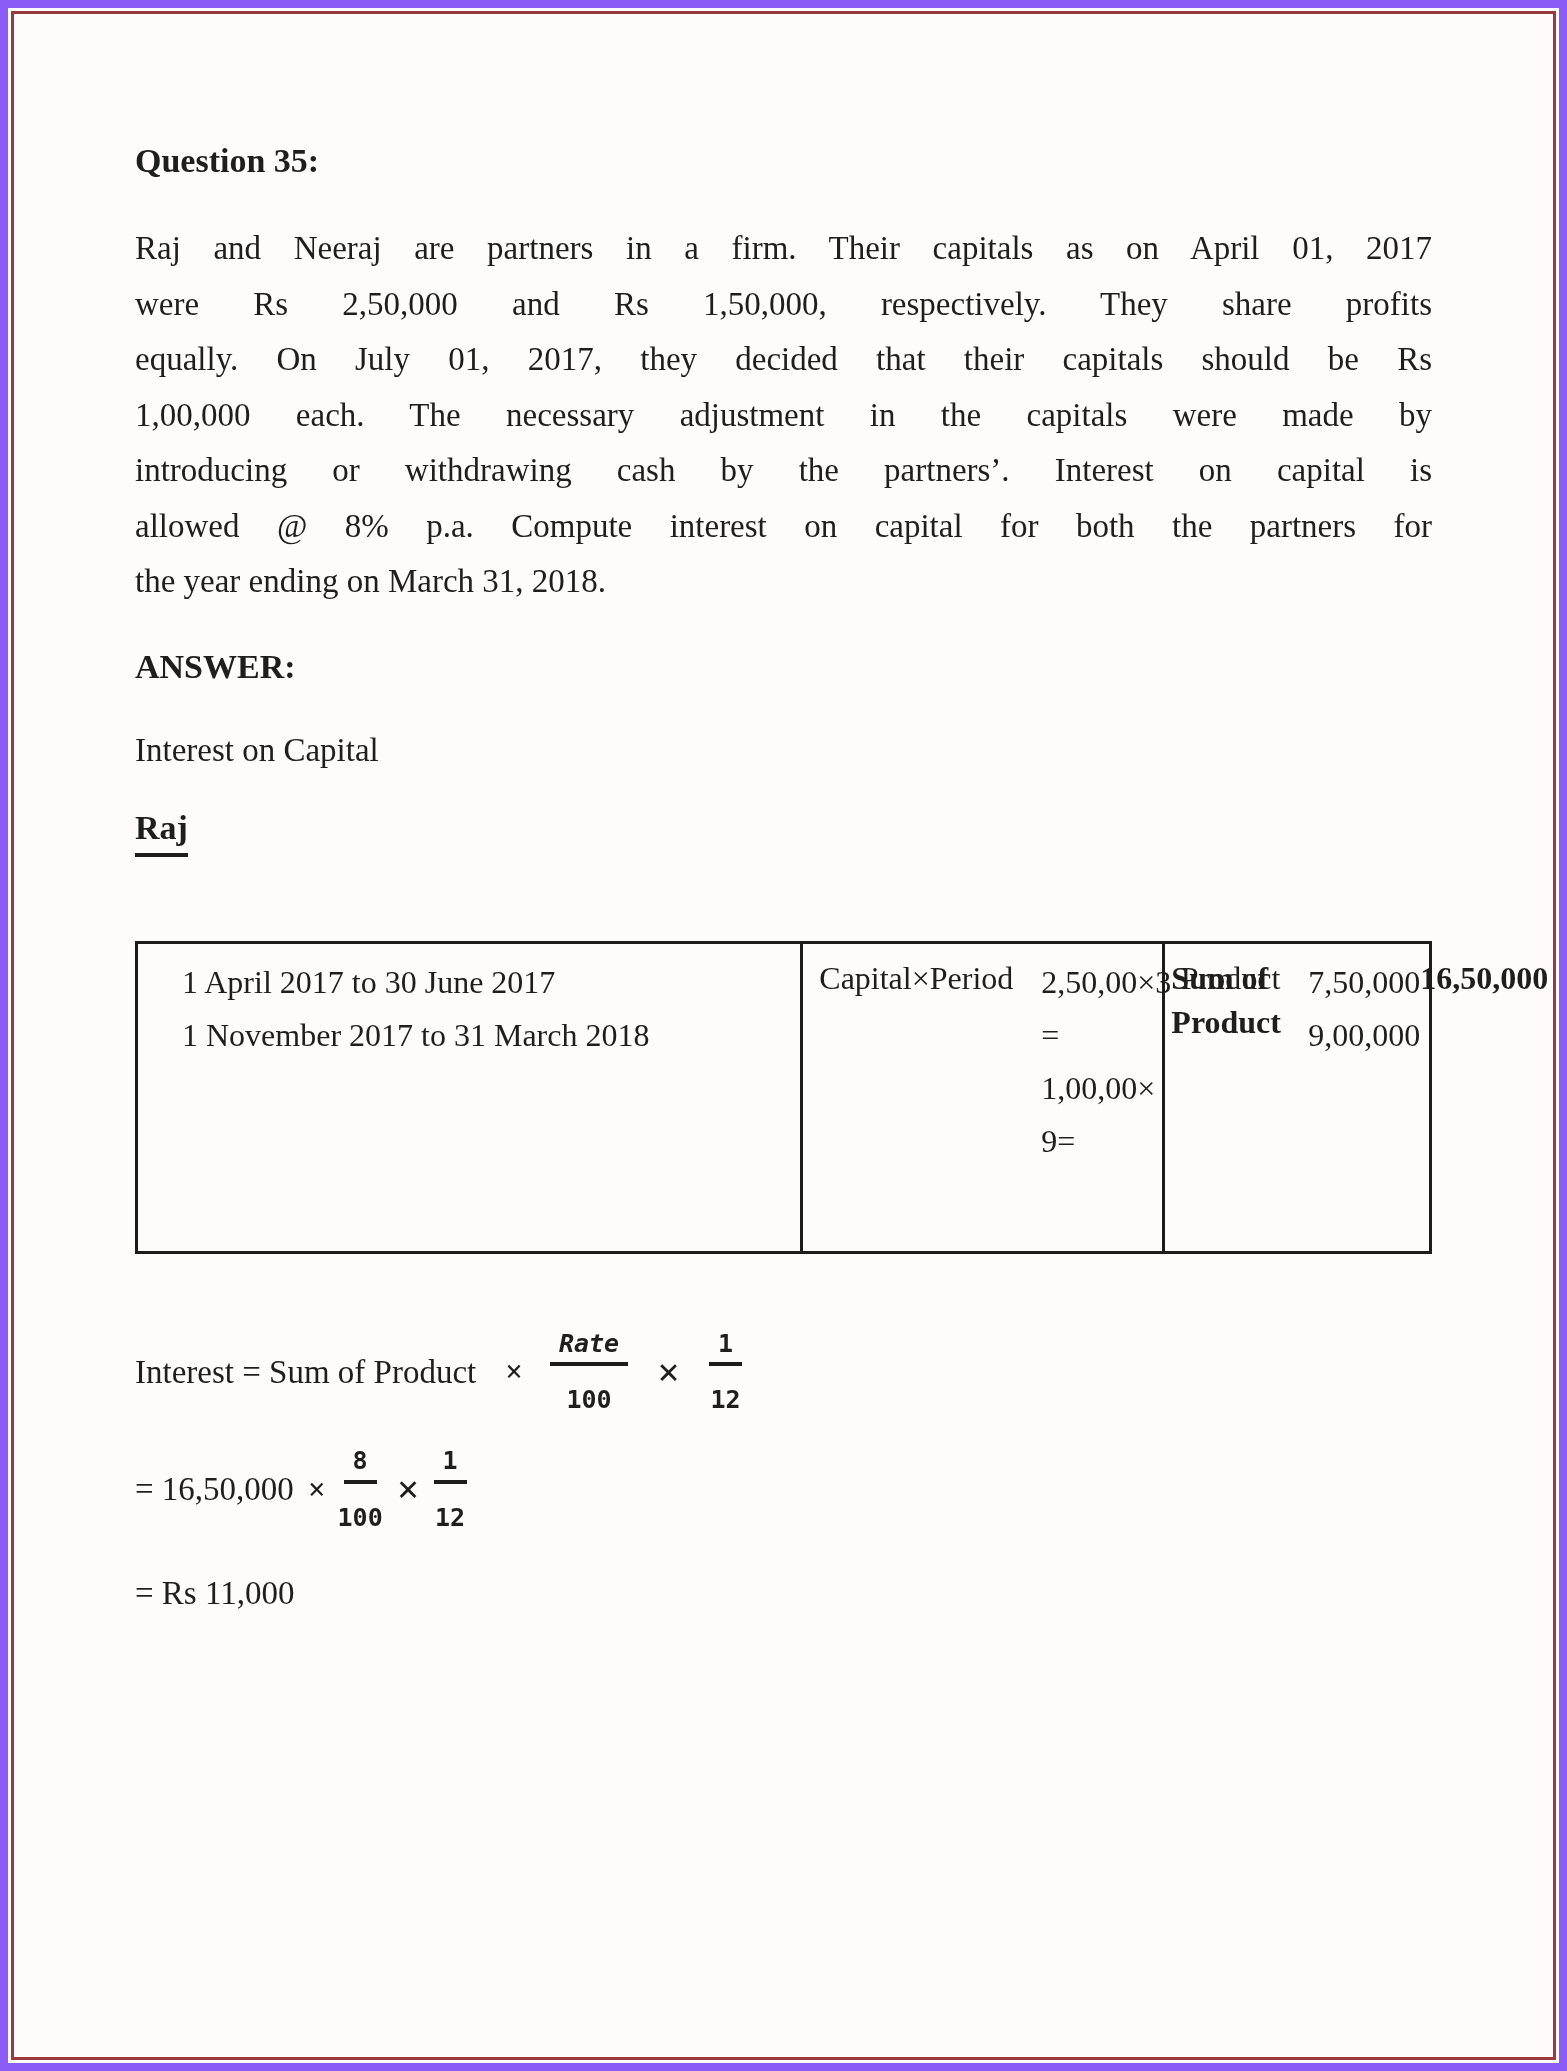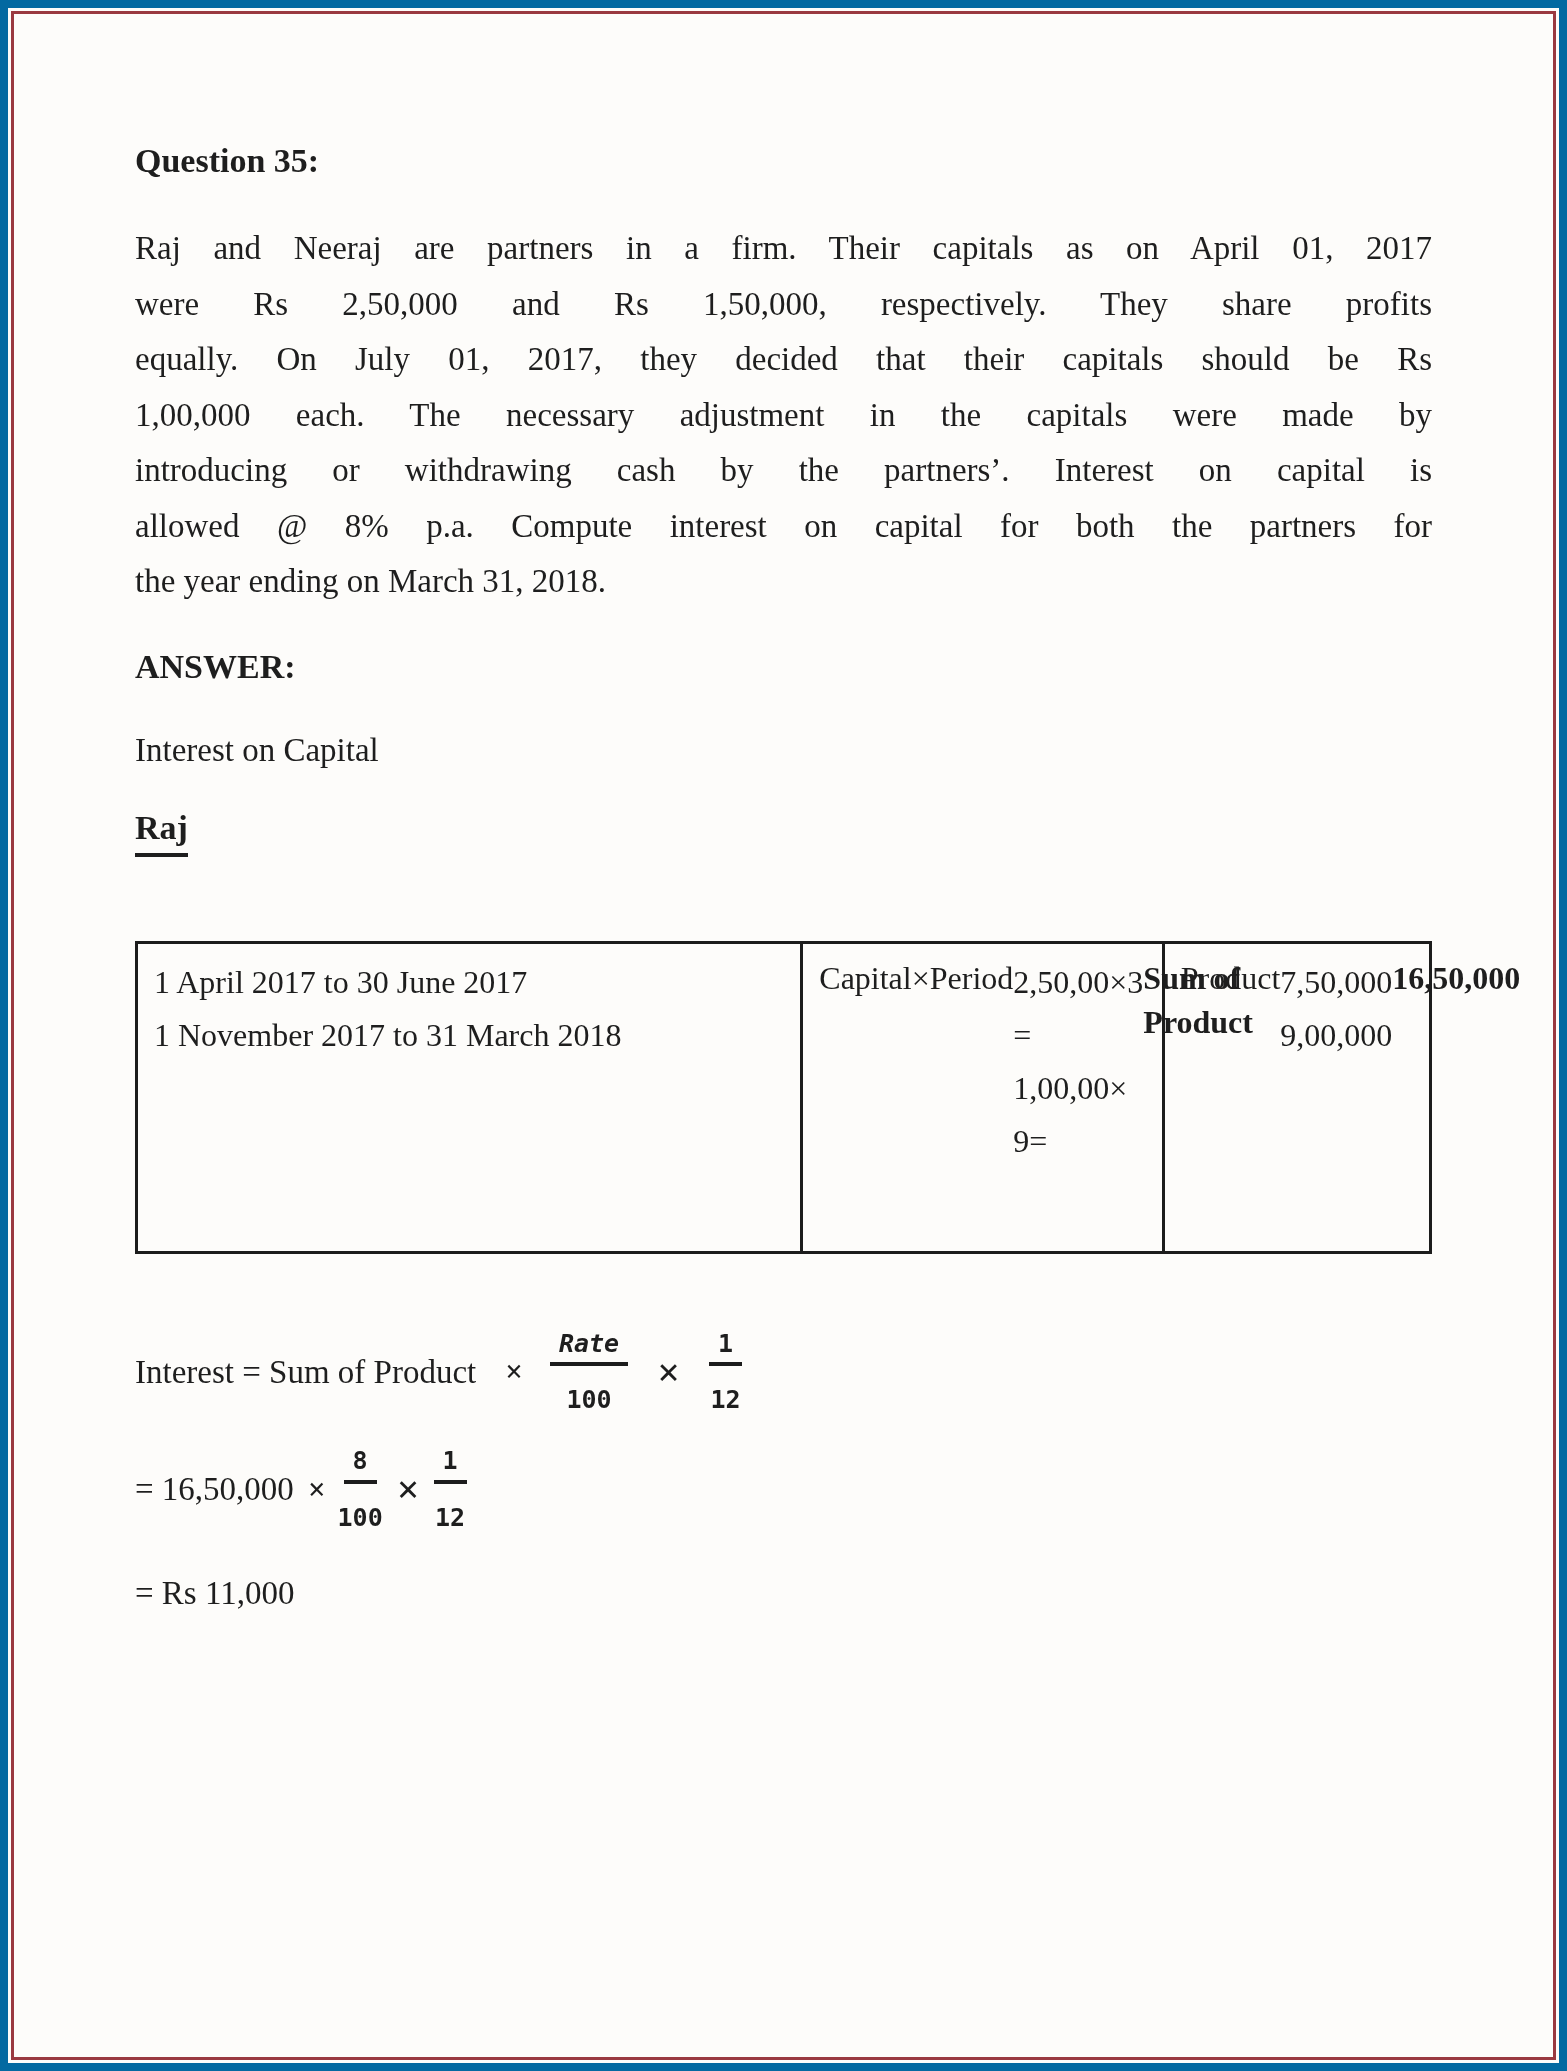--- a/index.html
+++ b/index.html
@@ -1,21 +1,21 @@
 <!DOCTYPE html>
 <html><head>
 <meta charset="utf-8">
 <style>
   * { box-sizing: border-box; margin: 0; padding: 0; }
   html, body { background: #ffffff; }
   body { width: 1567px; height: 2071px; font-family: "Liberation Serif", serif; }
 
   .page {
     width: 1567px; height: 2071px;
-    border: 8px solid #0369a1;
+    border: 8px solid #8b5cf6;
     background: #fdfcfa;
     display: flex;
   }
   .page-inner {
     flex: 1;
     margin: 3px;
     border: 3px solid #9a3940;
     background: #fdfcfa;
     padding: 125px 121px 0 121px;
     overflow: hidden;
@@ -60,21 +60,21 @@
   }
   .ioc-col {
     display: flex; flex-direction: row;
     padding: 12px 16px 10px 16px;
     height: 100%;
   }
   .col-period { width: 51.3%; }
   .col-capital { width: 28.0%; border-left: 3px solid #1c1c1c; }
   .col-product { width: 20.7%; border-left: 3px solid #1c1c1c; }
   .cell-hdr { height: 95px; line-height: 44px; }
-  .cell-mid { line-height: 53px; }
+  .cell-mid { line-height: 53px; margin-left: 28px; }
   .cell-gap { flex: 1; display: flex; flex-direction: column; justify-content: flex-end; }
   .dashes {
     height: 6px; width: 97%;
     background: repeating-linear-gradient(90deg, #1c1c1c 0 14px, transparent 14px 22px);
     margin-bottom: 14px;
   }
   .cell-bot { height: 50px; line-height: 44px; font-weight: bold; }
 
   .formulas { margin-top: 76px; }
   .formula-row { display: flex; align-items: center; font-size: 33px; }

